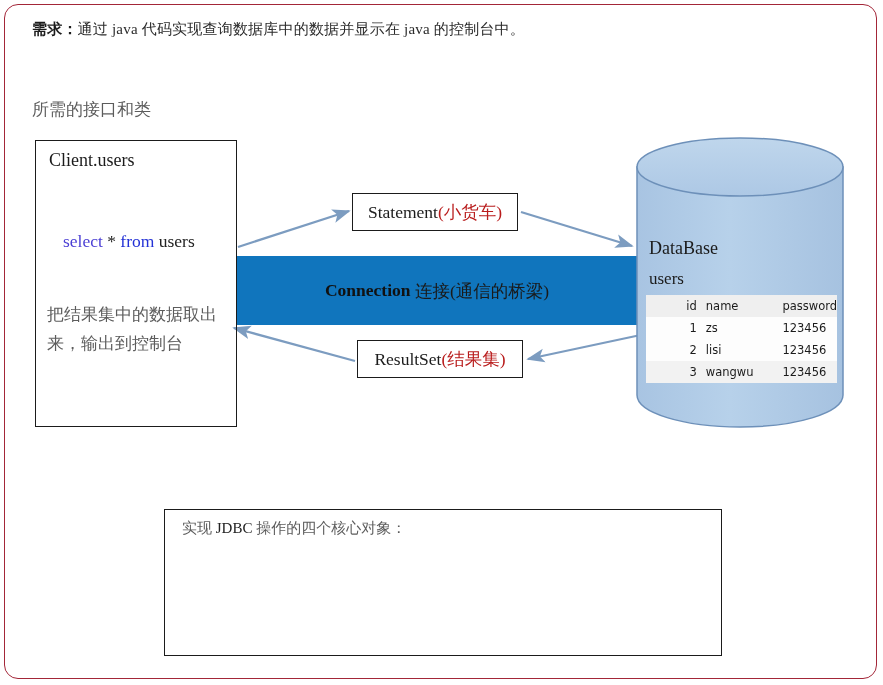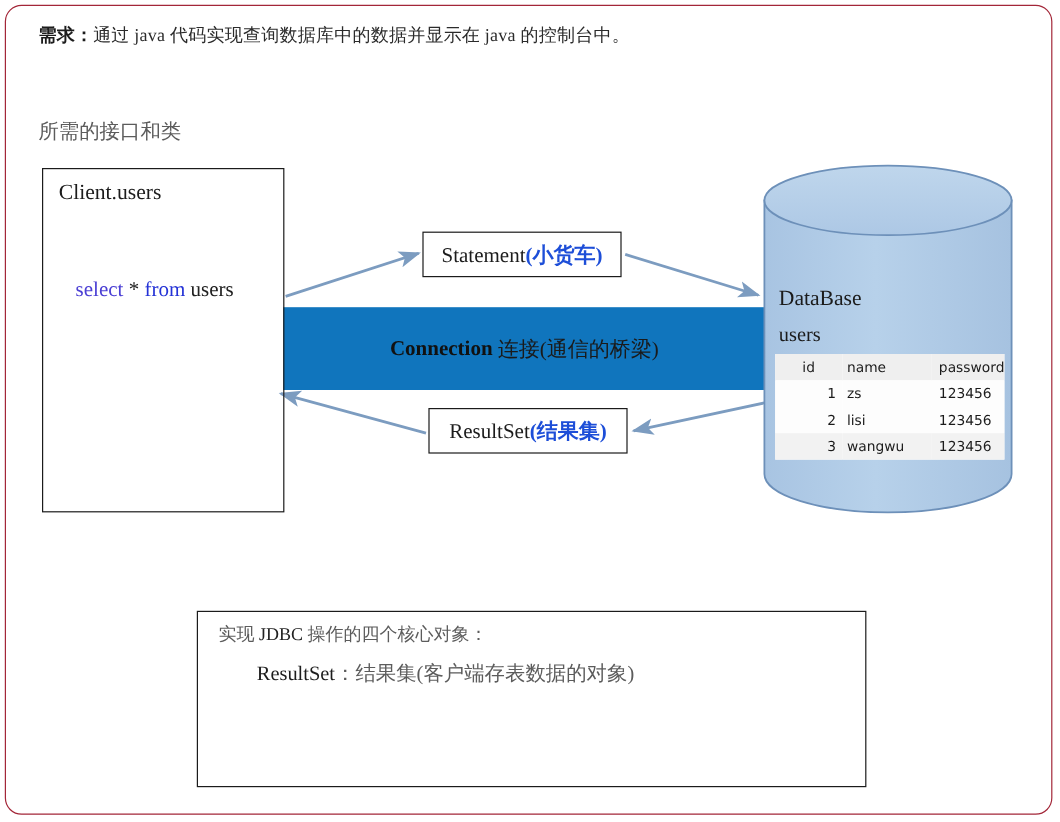--- a/index.html
+++ b/index.html
@@ -141,21 +141,21 @@
     top: 193px;
     width: 166px;
     height: 38px;
   }
   .rs-box {
     left: 357px;
     top: 340px;
     width: 166px;
     height: 38px;
   }
-  .mid-box .cn { color: #1d4ed8; font-weight: bold; }
+  .mid-box .cn { color: #b91c1c; }
 
   
   .db-wrap {
     position: absolute;
     left: 632px;
     top: 134px;
     width: 216px;
     height: 298px;
   }
   .db-text-layer {
@@ -202,21 +202,21 @@
   }
   .db-table thead tr { background: #efefef; }
   .db-table tbody tr.alt { background: #f2f2f2; }
   .db-table tbody tr { background: #fdfdfd; }
   .db-table .c-id {
     width: 48px;
     text-align: right;
     padding-right: 5px;
   }
   .db-table th.c-id {
-    text-align: center;
+    text-align: right;
     padding-left: 5px;
   }
   .db-table .c-name { width: 72px; padding-left: 4px; }
   .db-table .c-pass { padding-left: 6px; }
 
   
   .bottom-box {
     position: absolute;
     left: 164px;
     top: 509px;
@@ -285,20 +285,21 @@
   </svg>
 
   <div class="client-box"></div>
   <div class="client-title">Client.users</div>
   <div class="client-sql">
     <span class="kw1">select</span>
     <span class="star">*</span>
     <span class="kw2">from</span>
     <span class="tbl">users</span>
   </div>
+  <div class="client-note">把结果集中的数据取出来，输出到控制台</div>
 
   <div class="conn-label">
     <span class="lat">Connection</span>&nbsp;<span class="cn">连接(通信的桥梁)</span>
   </div>
 
   <div class="mid-box stmt-box">
     <span>Statement</span>
       <span class="cn">(小货车)</span>
   </div>
 
@@ -353,18 +354,15 @@
         </tbody>
       </table>
     </div>
   </div>
 
   <div class="bottom-box"></div>
   <div class="bb-head">
     <span>实现 </span><span class="lat">JDBC</span><span> 操作的四个核心对象：</span>
   </div>
   <div class="bb-list">
-    <div class="row">
-      <span class="lat">ResultSet</span><span>：</span><span>结果集(客户端存表数据的对象)</span>
-    </div>
   </div>
 
 </div>
 
 </body></html>

